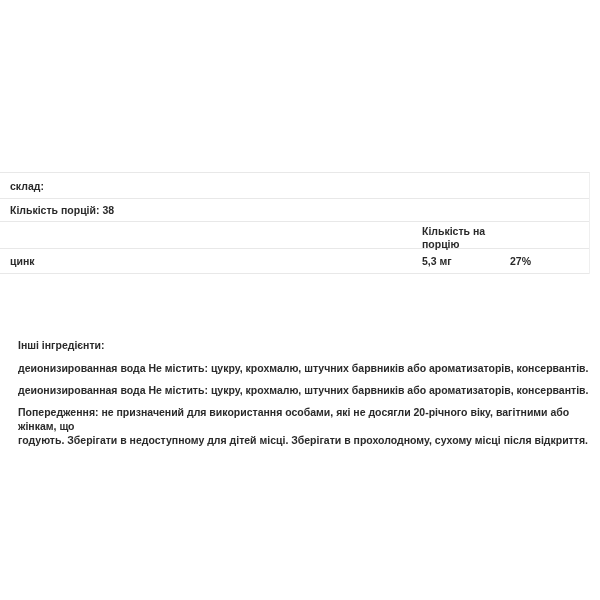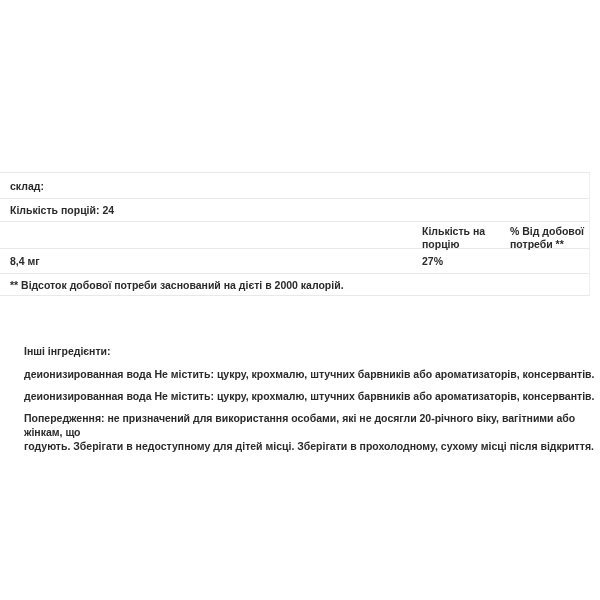--- a/index.html
+++ b/index.html
@@ -54,21 +54,21 @@
   .r-footnote    { height: 22px; }
   .bottom-section {
     position: absolute;
     left: 10px;
     top: 0;
     width: 572px;
   }
   .bottom-section .b-line {
     position: absolute;
     left: 0;
-    margin: 14px;
+    margin: 8px;
     white-space: nowrap;
   }
   .b-other-label { top: 331px; }
   .b-ing-1       { top: 354px; }
   .b-ing-2       { top: 376px; }
   .b-warning {
     top: 397px;
     line-height: 14px;
     white-space: pre-line !important;
     width: 572px;
@@ -80,37 +80,34 @@
 <div class="canvas">
 
   <div class="facts-table">
 
     <div class="t-row r-composition">
       <span>склад:</span>
     </div>
 
 
     <div class="t-row r-servings">
-      <span>Кількість порцій: 24</span>
+      <span>Кількість порцій: 38</span>
     </div>
 
     <div class="t-row grid r-header">
       <span></span>
       <span class="hdr-cell">Кількість на порцію</span>
-      <span class="hdr-cell">% Від добової потреби **</span>
     </div>
 
     <div class="t-row grid r-nutrient">
-      <span>8,4 мг</span>
+      <span>цинк</span>
+      <span>5,3 мг</span>
       <span>27%</span>
     </div>
 
-    <div class="t-row r-footnote">
-      <span>** Відсоток добової потреби заснований на дієті в 2000 калорій.</span>
-    </div>
 
   </div>
 
   <div class="bottom-section">
     <p class="b-line b-other-label">Інші інгредієнти:</p>
     <p class="b-line b-ing-1">деионизированная вода Не містить: цукру, крохмалю, штучних барвників або ароматизаторів, консервантів.</p>
     <p class="b-line b-ing-2">деионизированная вода Не містить: цукру, крохмалю, штучних барвників або ароматизаторів, консервантів.</p>
     <p class="b-line b-warning">Попередження: не призначений для використання особами, які не досягли 20-річного віку, вагітними або жінкам, що
 годують. Зберігати в недоступному для дітей місці. Зберігати в прохолодному, сухому місці після відкриття.</p>
   </div>

